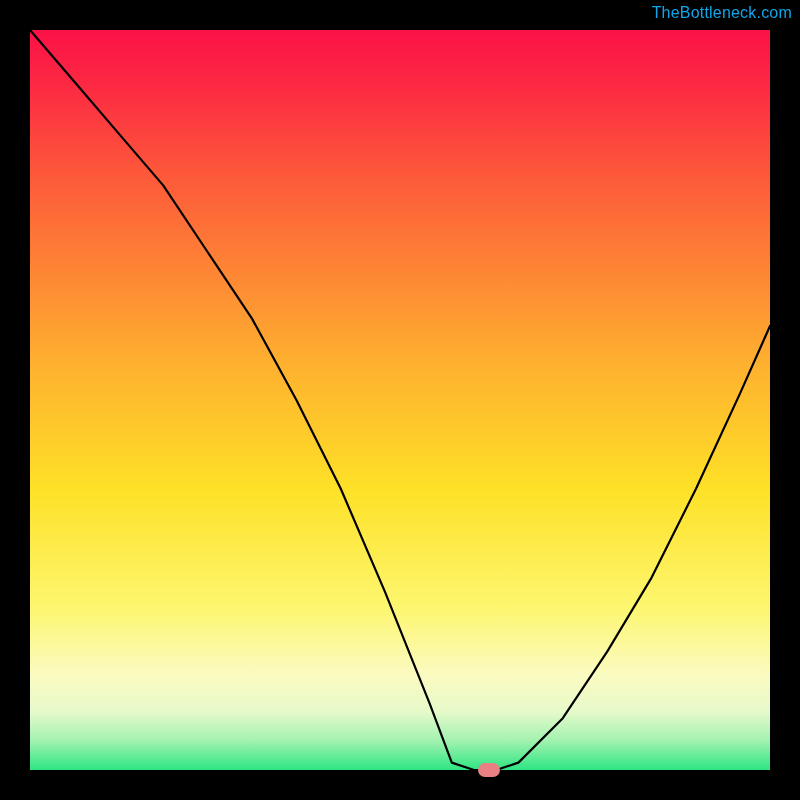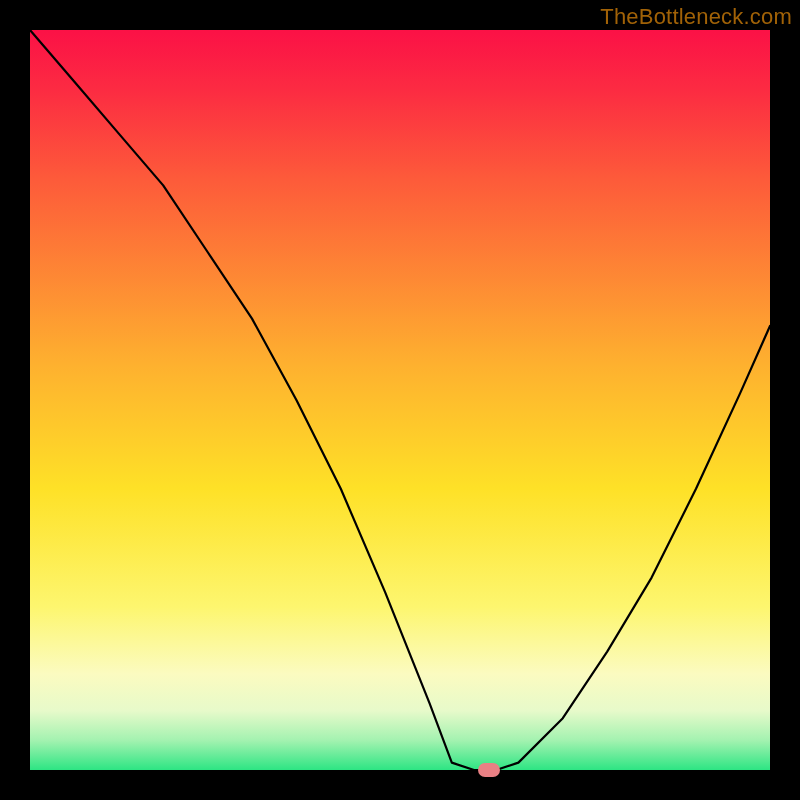--- a/index.html
+++ b/index.html
@@ -52,22 +52,22 @@
     height: 14px;
     background: #e98084;
     border-radius: 7px;
     transform: translate(-50%, -50%);
   }
   .watermark {
     position: absolute;
     top: 4px;
     right: 8px;
     font-family: Arial, Helvetica, sans-serif;
-    font-size: 22px;
-    color: #a16207;
+    font-size: 16px;
+    color: #0ea5e9;
     letter-spacing: 0.2px;
   }
 </style>
 </head>
 <body>
 
 <div class="frame">
 
   <div class="watermark">TheBottleneck.com</div>
 

